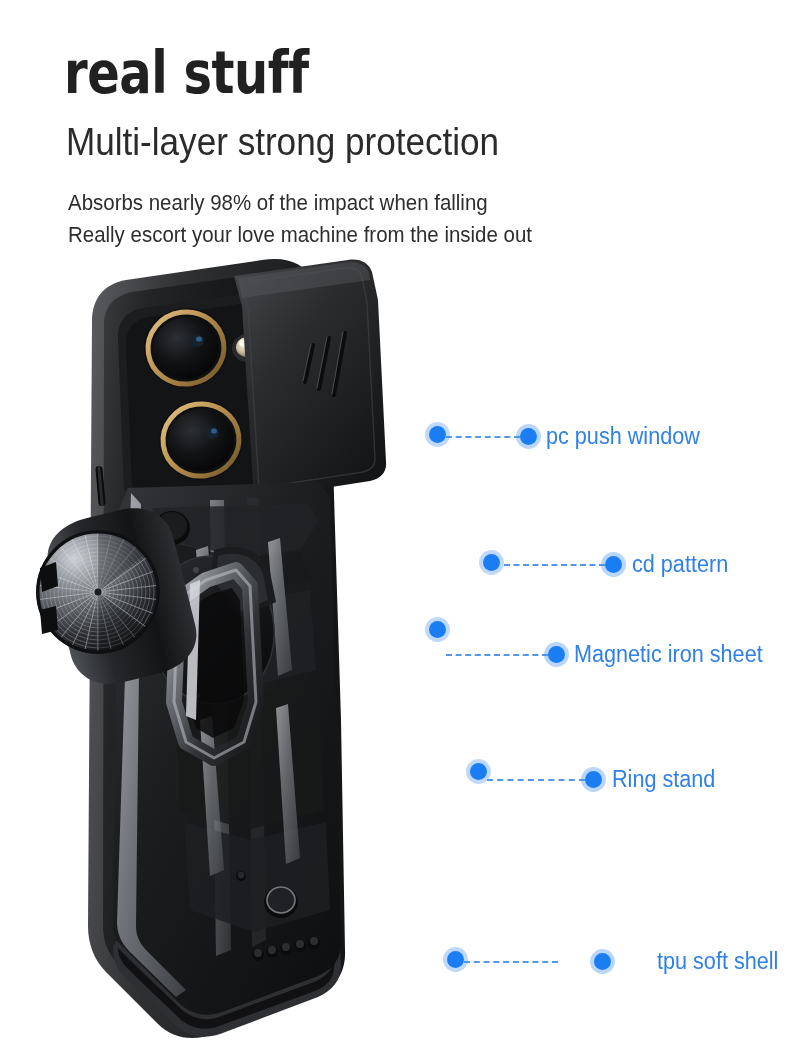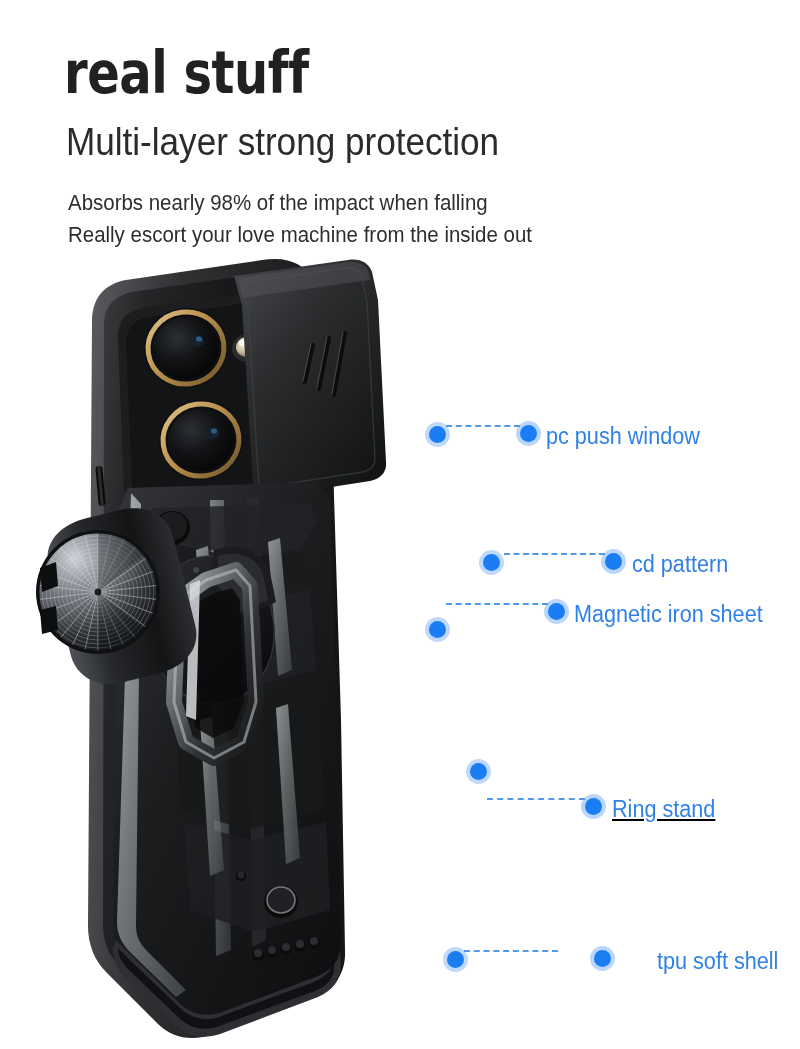--- a/index.html
+++ b/index.html
@@ -32,21 +32,21 @@
     position:absolute; left:68px; top:224px;
     font-size:22px; font-weight:400; color:#2e2e2e; line-height:1.0;
     transform:scaleX(0.93); transform-origin:left center;
   }
 
   
   #product { position:absolute; left:0; top:250px; width:560px; height:799px; }
   #product svg { display:block; }
 
   
-  .callout { position:absolute; display:flex; }
+  .callout { position:absolute; display:flex; align-items:center; }
   .dot {
     width:17px; height:17px; border-radius:50%;
     background:#1a7ef2;
     box-shadow:0 0 0 4px rgba(130,180,245,0.55);
     flex:0 0 auto;
   }
   .lead {
     height:0; border-top:2px dashed #4a92e8; flex:0 0 auto;
     opacity:0.95;
   }
@@ -465,27 +465,27 @@
   <div class="dot"></div>
   <div class="clabel" style="margin-left:9px;">pc push window</div>
 </div>
 
 <div class="callout" style="left:504px; top:553px;">
   <div class="lead" style="width:101px;"></div>
   <div class="dot"></div>
   <div class="clabel" style="margin-left:10px;">cd pattern</div>
 </div>
 
-<div class="callout" style="left:446px; top:603px;">
+<div class="callout" style="left:446px; top:643px;">
   <div class="lead" style="width:102px;"></div>
   <div class="dot"></div>
   <div class="clabel" style="margin-left:9px;">Magnetic iron sheet</div>
 </div>
 
-<div class="callout" style="left:487px; top:798px;text-decoration:underline;">
+<div class="callout" style="left:487px; top:768px;">
   <div class="lead" style="width:98px;"></div>
   <div class="dot"></div>
   <div class="clabel" style="margin-left:10px;">Ring stand</div>
 </div>
 
 <div class="callout" style="left:464px; top:950px;gap:36px;">
   <div class="lead" style="width:94px;"></div>
   <div class="dot"></div>
   <div class="clabel" style="margin-left:10px;">tpu soft shell</div>
 </div>

